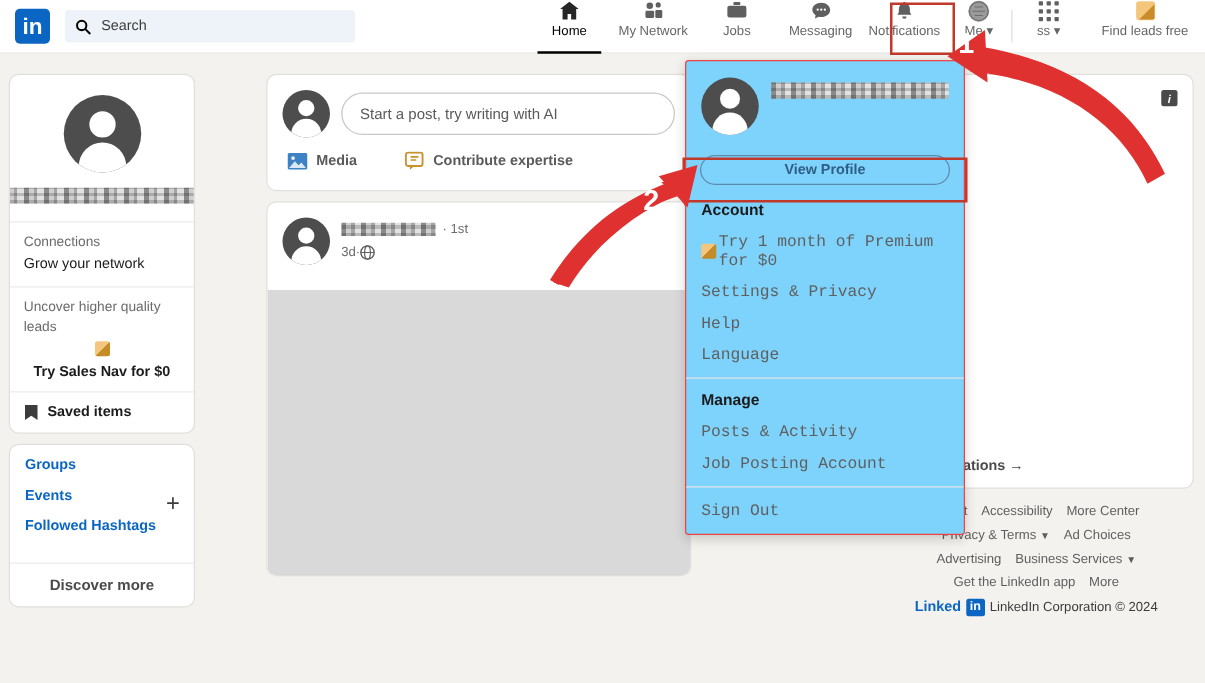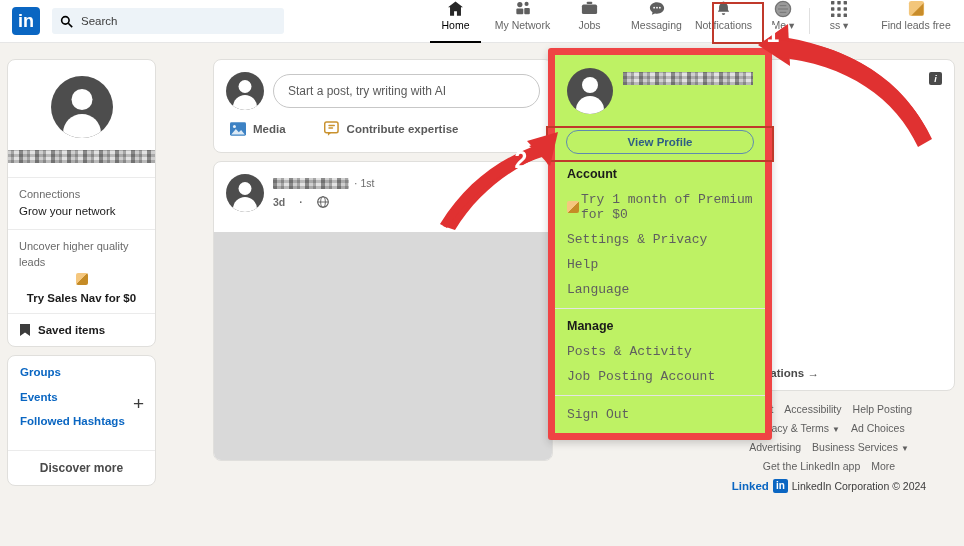--- a/index.html
+++ b/index.html
@@ -108,21 +108,21 @@
   }
   .comp-actions { display: flex; padding: 11px 4px 16px; gap: 38px; }
   .comp-act { display: flex; align-items: center; gap: 7px; font-size: 11.5px; color: #5a5a5a; font-weight: bold; }
 
   .post-card { margin-top: 8px; overflow: hidden; }
   .post-head { display: flex; gap: 9px; padding: 12px 12px 0; }
   .post-meta { padding-top: 3px; }
   .name-line { display: flex; align-items: center; gap: 5px; }
   .blur-chip { width: 76px; height: 11px; border-radius: 1px; }
   .deg { font-size: 10.5px; color: #6b6b6b; }
-  .time-line { display: flex; align-items: center; gap: 14px; margin-top: 7px; font-size: 10.5px; color: #6b6b6b; font-weight: bold; }
+  .time-line { display: flex; align-items: center; gap: 0; margin-top: 7px; font-size: 10.5px; color: #6b6b6b; }
   .post-img { margin-top: 20px; height: 100%; min-height: 228px; background: #d9d9d9; }
 
   
   .right { position: absolute; left: 703px; top: 16px; width: 252px; }
   .feed-card { height: 332px; padding: 12px 12px; position: relative; }
   .feed-title { font-size: 12.5px; font-weight: bold; color: #1b1b1b; }
   .info-ico {
     position: absolute; right: 12px; top: 12px;
     width: 13px; height: 13px; background: #4a4a4a; border-radius: 2px;
     color: #fff; font-size: 9px; font-weight: bold; font-style: italic;
@@ -138,21 +138,21 @@
   .brand-word { font-size: 11.5px; font-weight: bold; color: #0a66c2; }
   .brand-in {
     background: #0a66c2; color: #fff; font-size: 10px; font-weight: bold;
     border-radius: 2px; padding: 0 3px; line-height: 14px; height: 14px;
   }
   .f-copy { font-size: 10.5px; color: #3c3c3c; }
 
   
   .dropdown {
     position: absolute; left: 548px; top: 48px; width: 224px;
-    background: #bef264; border: 7px solid #ef4444; border-radius: 3px;
+    background: #7dd3fc; border: 1px solid #ef4444; border-radius: 3px;
     box-shadow: 0 3px 9px rgba(0,0,0,.18);
     z-index: 30; padding-bottom: 6px;
   }
   .dd-top { display: flex; gap: 10px; padding: 13px 12px 10px; }
   .avatar-md { width: 46px; height: 46px; border-radius: 50%; background: #4d4d4d; position: relative; overflow: hidden; flex: none; }
   .avatar-md .head { position: absolute; width: 16px; height: 16px; border-radius: 50%; background: #fff; left: 50%; top: 9px; transform: translateX(-50%); }
   .avatar-md .body { position: absolute; width: 28px; height: 19px; border-radius: 14px 14px 0 0; background: #fff; left: 50%; bottom: -1px; transform: translateX(-50%); }
   .dd-blurname { width: 142px; height: 13px; margin-top: 4px; }
   .vp-wrap { padding: 6px 11px 9px; }
   .view-profile-btn {
@@ -388,21 +388,21 @@
       <div class="card feed-card">
         <div class="feed-title">ur feed</div>
         <div class="info-ico">i</div>
         <div class="view-all">commendations  →</div>
       </div>
 
       <div class="footer">
         <div class="f-row">
           <span class="f-link">About</span>
           <span class="f-link">Accessibility</span>
-          <span class="f-link">Help Posting</span>
+          <span class="f-link">More Center</span>
         </div>
         <div class="f-row">
           <span class="f-link"><span>Privacy &amp; Terms</span><span class="caret">▼</span></span>
           <span class="f-link">Ad Choices</span>
         </div>
         <div class="f-row">
           <span class="f-link">Advertising</span>
           <span class="f-link"><span>Business Services</span><span class="caret">▼</span></span>
         </div>
         <div class="f-row">

